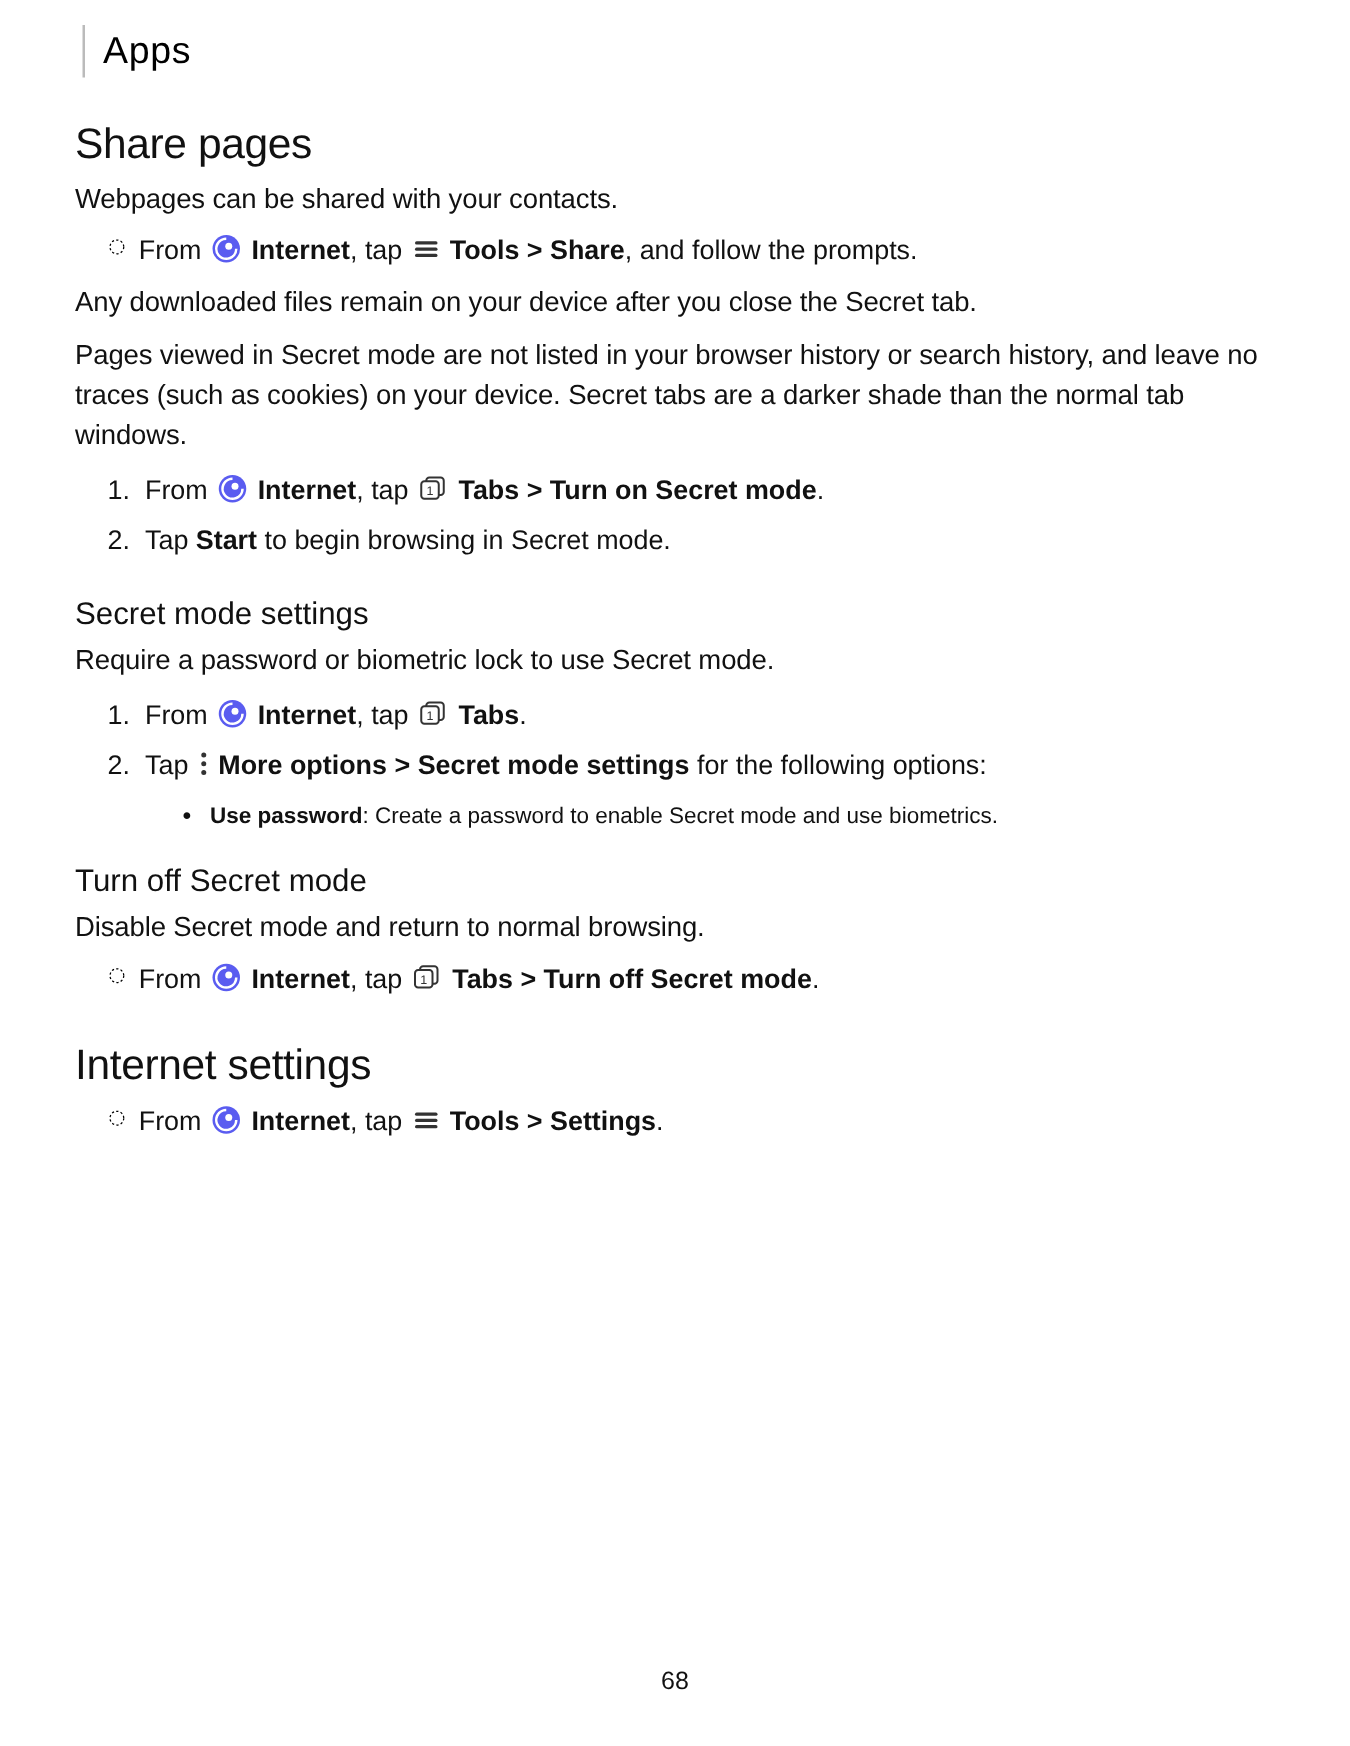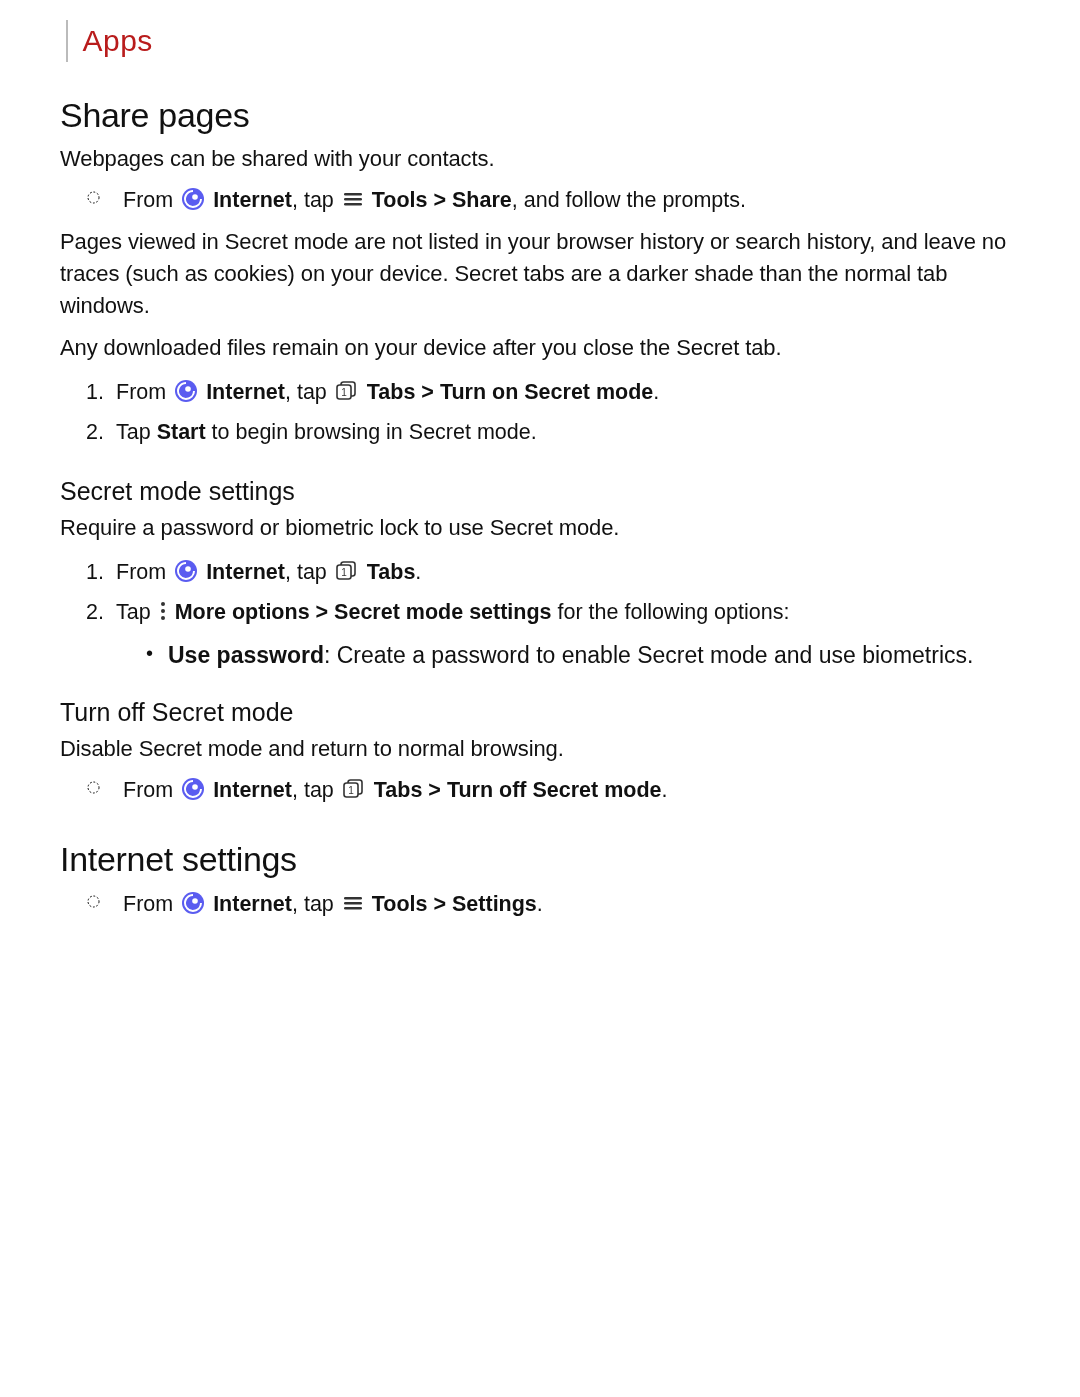--- a/index.html
+++ b/index.html
@@ -23,21 +23,21 @@
   .header-rule {
     display: inline-block;
     width: 2px;
     height: 42px;
     background: #bbb;
     vertical-align: middle;
     margin-right: 10px;
   }
   .header-text {
     font-size: 30px;
-    color: #b91c1c;
+    color: #000000;
     vertical-align: middle;
     letter-spacing: 0.5px;
   }
 
   h2.section {
     font-size: 34px;
     font-weight: 400;
     margin: 34px 0 8px 0;
     letter-spacing: -0.3px;
   }
@@ -51,21 +51,20 @@
     line-height: 1.45;
     margin: 6px 0 10px 0;
     letter-spacing: -0.1px;
   }
   .circle-row {
     display: flex;
     align-items: flex-start;
     margin: 10px 0 10px 26px;
     font-size: 21.5px;
     line-height: 1.45;
-    gap: 12px;
   }
   .circle-bullet {
     flex: 0 0 auto;
     margin-top: 5px;
     margin-right: 10px;
   }
   .circle-bullet svg { display: block; }
 
   ol.num {
     margin: 10px 0 10px 50px;
@@ -75,21 +74,21 @@
   }
   ol.num > li {
     margin: 4px 0;
     padding-left: 6px;
   }
 
   ul.dots {
     list-style: none;
     margin: 6px 0 6px 30px;
     padding: 0;
-    font-size: 23px;
+    font-size: 18px;
     line-height: 1.45;
   }
   ul.dots > li {
     position: relative;
     padding-left: 22px;
     margin: 8px 0;
   }
   ul.dots > li::before {
     content: "•";
     position: absolute;
@@ -151,22 +150,22 @@
         <svg width="22" height="22" viewBox="0 0 22 22">
             <rect x="2" y="5" width="18" height="2.6" rx="1.3" fill="#333"></rect>
             <rect x="2" y="10" width="18" height="2.6" rx="1.3" fill="#333"></rect>
             <rect x="2" y="15" width="18" height="2.6" rx="1.3" fill="#333"></rect>
           </svg>
       </span>
       <span class="b">Tools</span><span class="b"> &gt; </span><span class="b">Share</span><span>, and follow the prompts.</span>
     </span>
   </div>
 
+  <p class="body">Any downloaded files remain on your device after you close the Secret tab.</p>
   <p class="body">Pages viewed in Secret mode are not listed in your browser history or search history, and leave no traces (such as cookies) on your device. Secret tabs are a darker shade than the normal tab windows.</p>
-  <p class="body">Any downloaded files remain on your device after you close the Secret tab.</p>
 
   <ol class="num">
     <li>
       <span>From </span>
       <span class="icon">
         <svg width="24" height="24" viewBox="0 0 24 24">
             <circle cx="12" cy="12" r="11" fill="#5a5cf0"></circle>
             <path d="M12 3c-5 0-9 4-9 9a9 9 0 0 0 9 9 9 9 0 0 0 9-9h-2a7 7 0 0 1-12.5 4.3A7 7 0 0 1 12 5V3z" fill="#fff"></path>
             <circle cx="14" cy="10" r="2.8" fill="#fff"></circle>
           </svg>
@@ -280,13 +279,14 @@
         <svg width="22" height="22" viewBox="0 0 22 22">
             <rect x="2" y="5" width="18" height="2.6" rx="1.3" fill="#333"></rect>
             <rect x="2" y="10" width="18" height="2.6" rx="1.3" fill="#333"></rect>
             <rect x="2" y="15" width="18" height="2.6" rx="1.3" fill="#333"></rect>
           </svg>
       </span>
       <span class="b">Tools</span><span class="b"> &gt; </span><span class="b">Settings</span><span>.</span>
     </span>
   </div>
 
+  <div class="footer">68</div>
 </div>
 
 </body></html>

